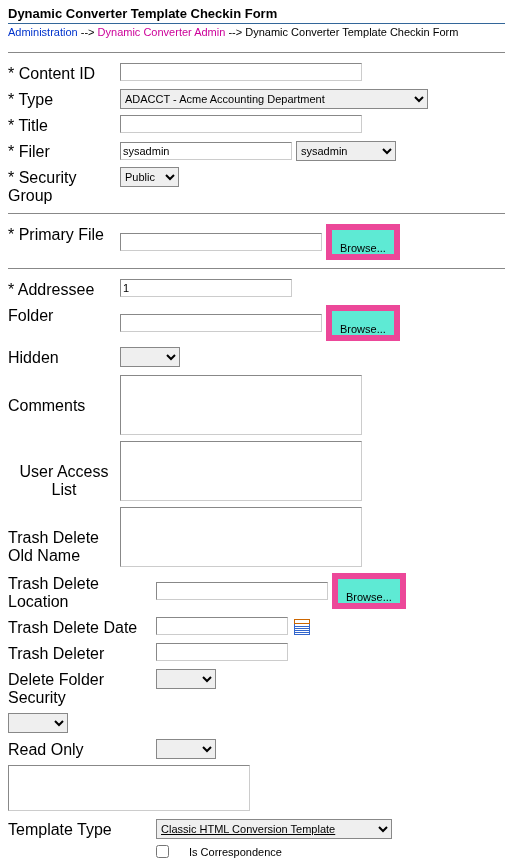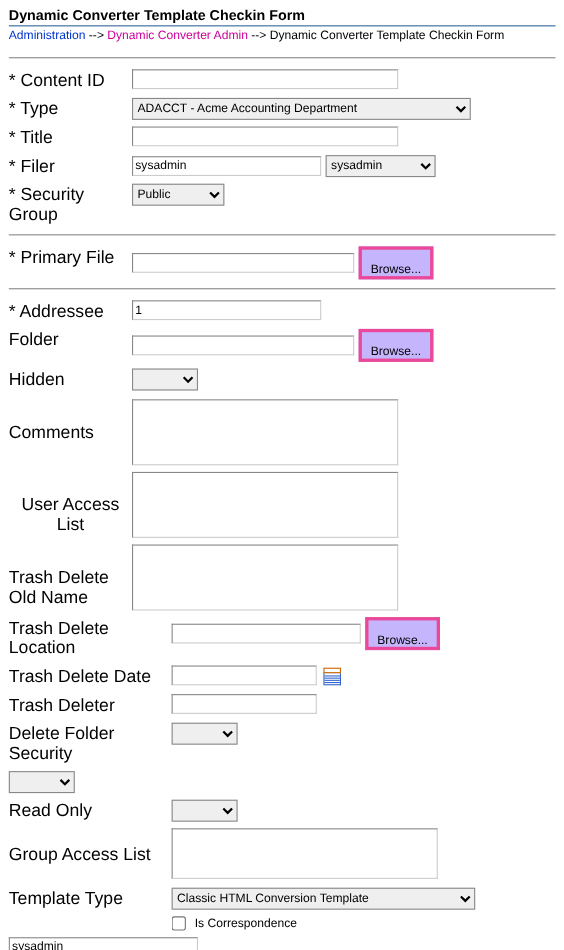--- a/index.html
+++ b/index.html
@@ -85,29 +85,29 @@
   textarea.ta-sm { width: 236px; height: 42px; }
   select {
     font-family: Arial, Helvetica, sans-serif;
     font-size: 11px;
     height: 20px;
     border: 1px solid #888;
     background: #efefef;
   }
   select.sel-280 { width: 308px; }
   select.sel-100 { width: 100px; }
-  select.sel-78  { width: 84px; }
+  select.sel-78  { width: 59px; }
   select.sel-60  { width: 60px; }
-  select.sel-234 { width: 276px; }
+  select.sel-234 { width: 236px; text-decoration: underline; }
   button.browse {
     font-family: Arial, Helvetica, sans-serif;
     font-size: 11px;
     height: 20px;
-    background: #c4b5fd;
-    border: 3px solid #ec4899;
+    background: #5eead4;
+    border: 6px solid #ec4899;
     padding: 12px 8px;
     cursor: pointer;
   }
   .cal-icon {
     display: inline-block;
     width: 16px;
     height: 16px;
     position: relative;
     margin-left: 2px;
     margin-top: 1px;
@@ -137,21 +137,21 @@
     left: 1px;
     background: #3366cc;
   }
   .cal-icon .r1 { top: 7px; }
   .cal-icon .r2 { top: 9px; }
   .cal-icon .r3 { top: 11px; }
   .cal-icon .r4 { top: 13px; }
   .checkbox-row {
     display: flex;
     align-items: center;
-    gap: 8px;
+    gap: 20px;
     font-size: 11px;
   }
   input[type="checkbox"] {
     width: 13px;
     height: 13px;
     margin: 0;
   }
   .credit-row {
     display: flex;
     gap: 4px;
@@ -322,21 +322,20 @@
 <div class="form-row">
   <div class="form-label wide">Read Only</div>
   <div class="field-area">
     <select class="sel-60">
       <option></option>
     </select>
   </div>
 </div>
 
 <div class="form-row">
-  <div class="form-label wide" style="padding-top:16px;">Group Access List</div>
   <div class="field-area">
     <textarea class="ta-sm" style=""></textarea>
   </div>
 </div>
 
 <div class="form-row" style="margin-top:8px;">
   <div class="form-label wide">Template Type</div>
   <div class="field-area">
     <select class="sel-234">
       <option>Classic HTML Conversion Template</option>

